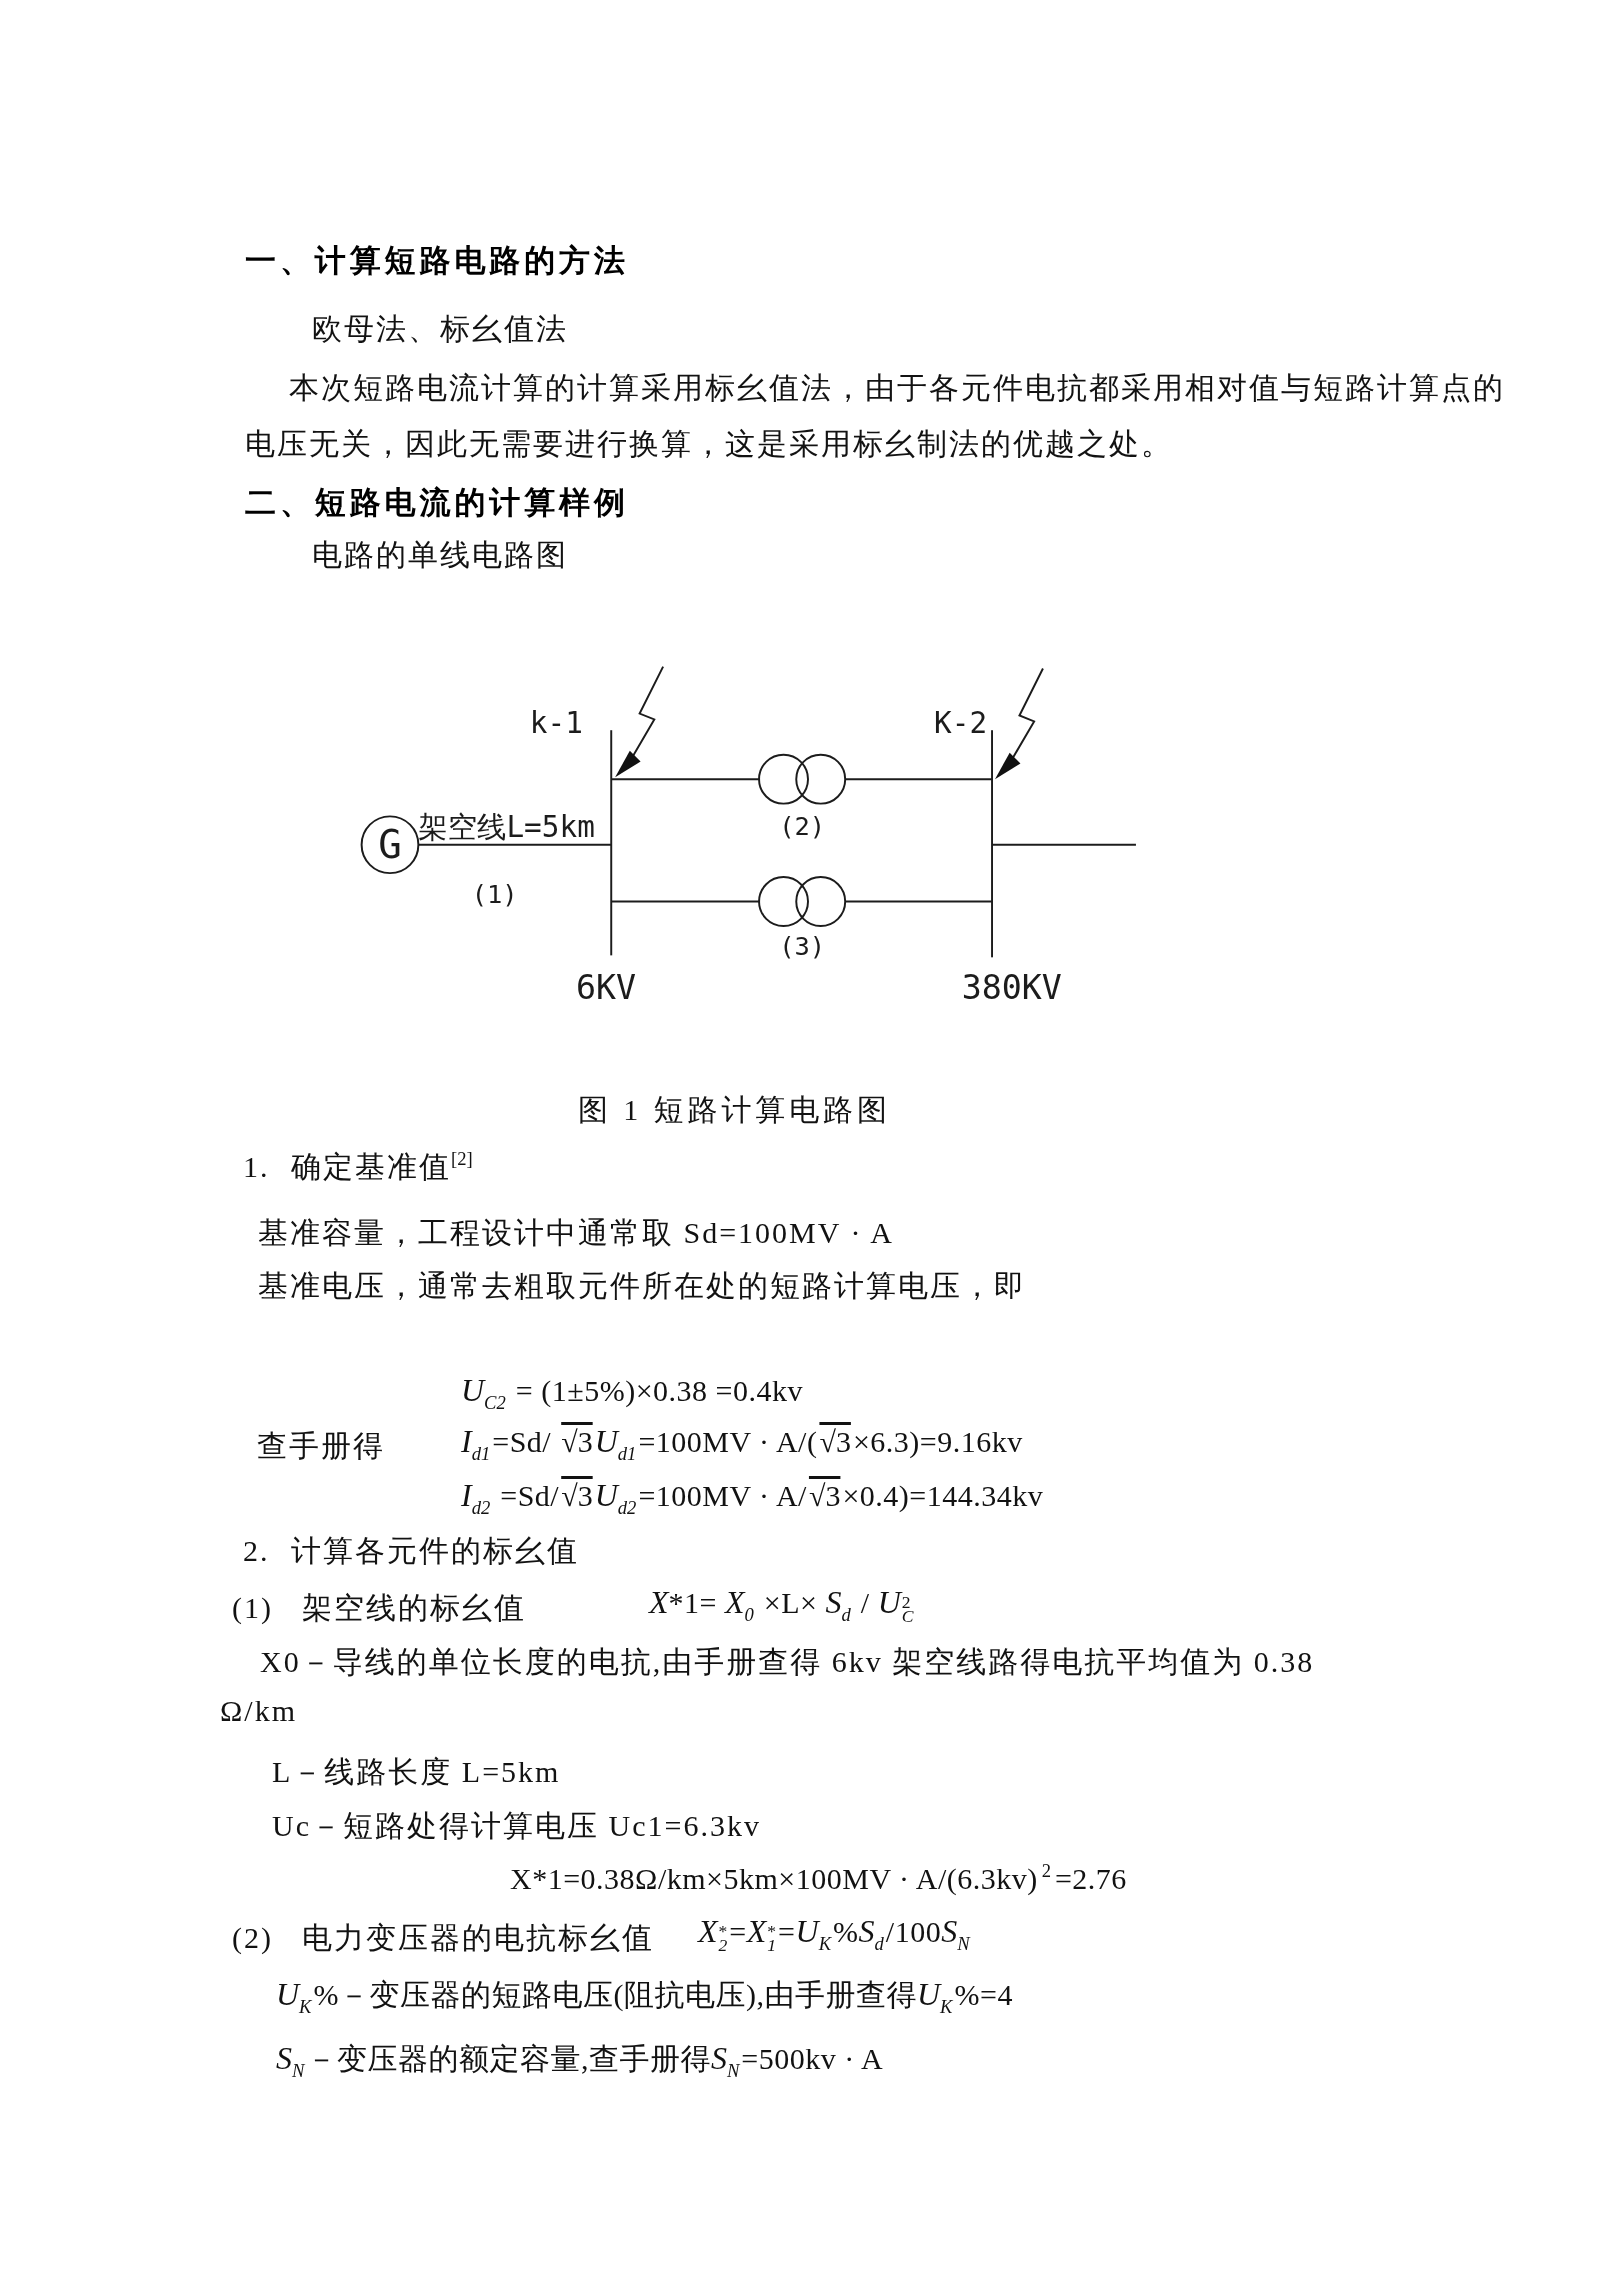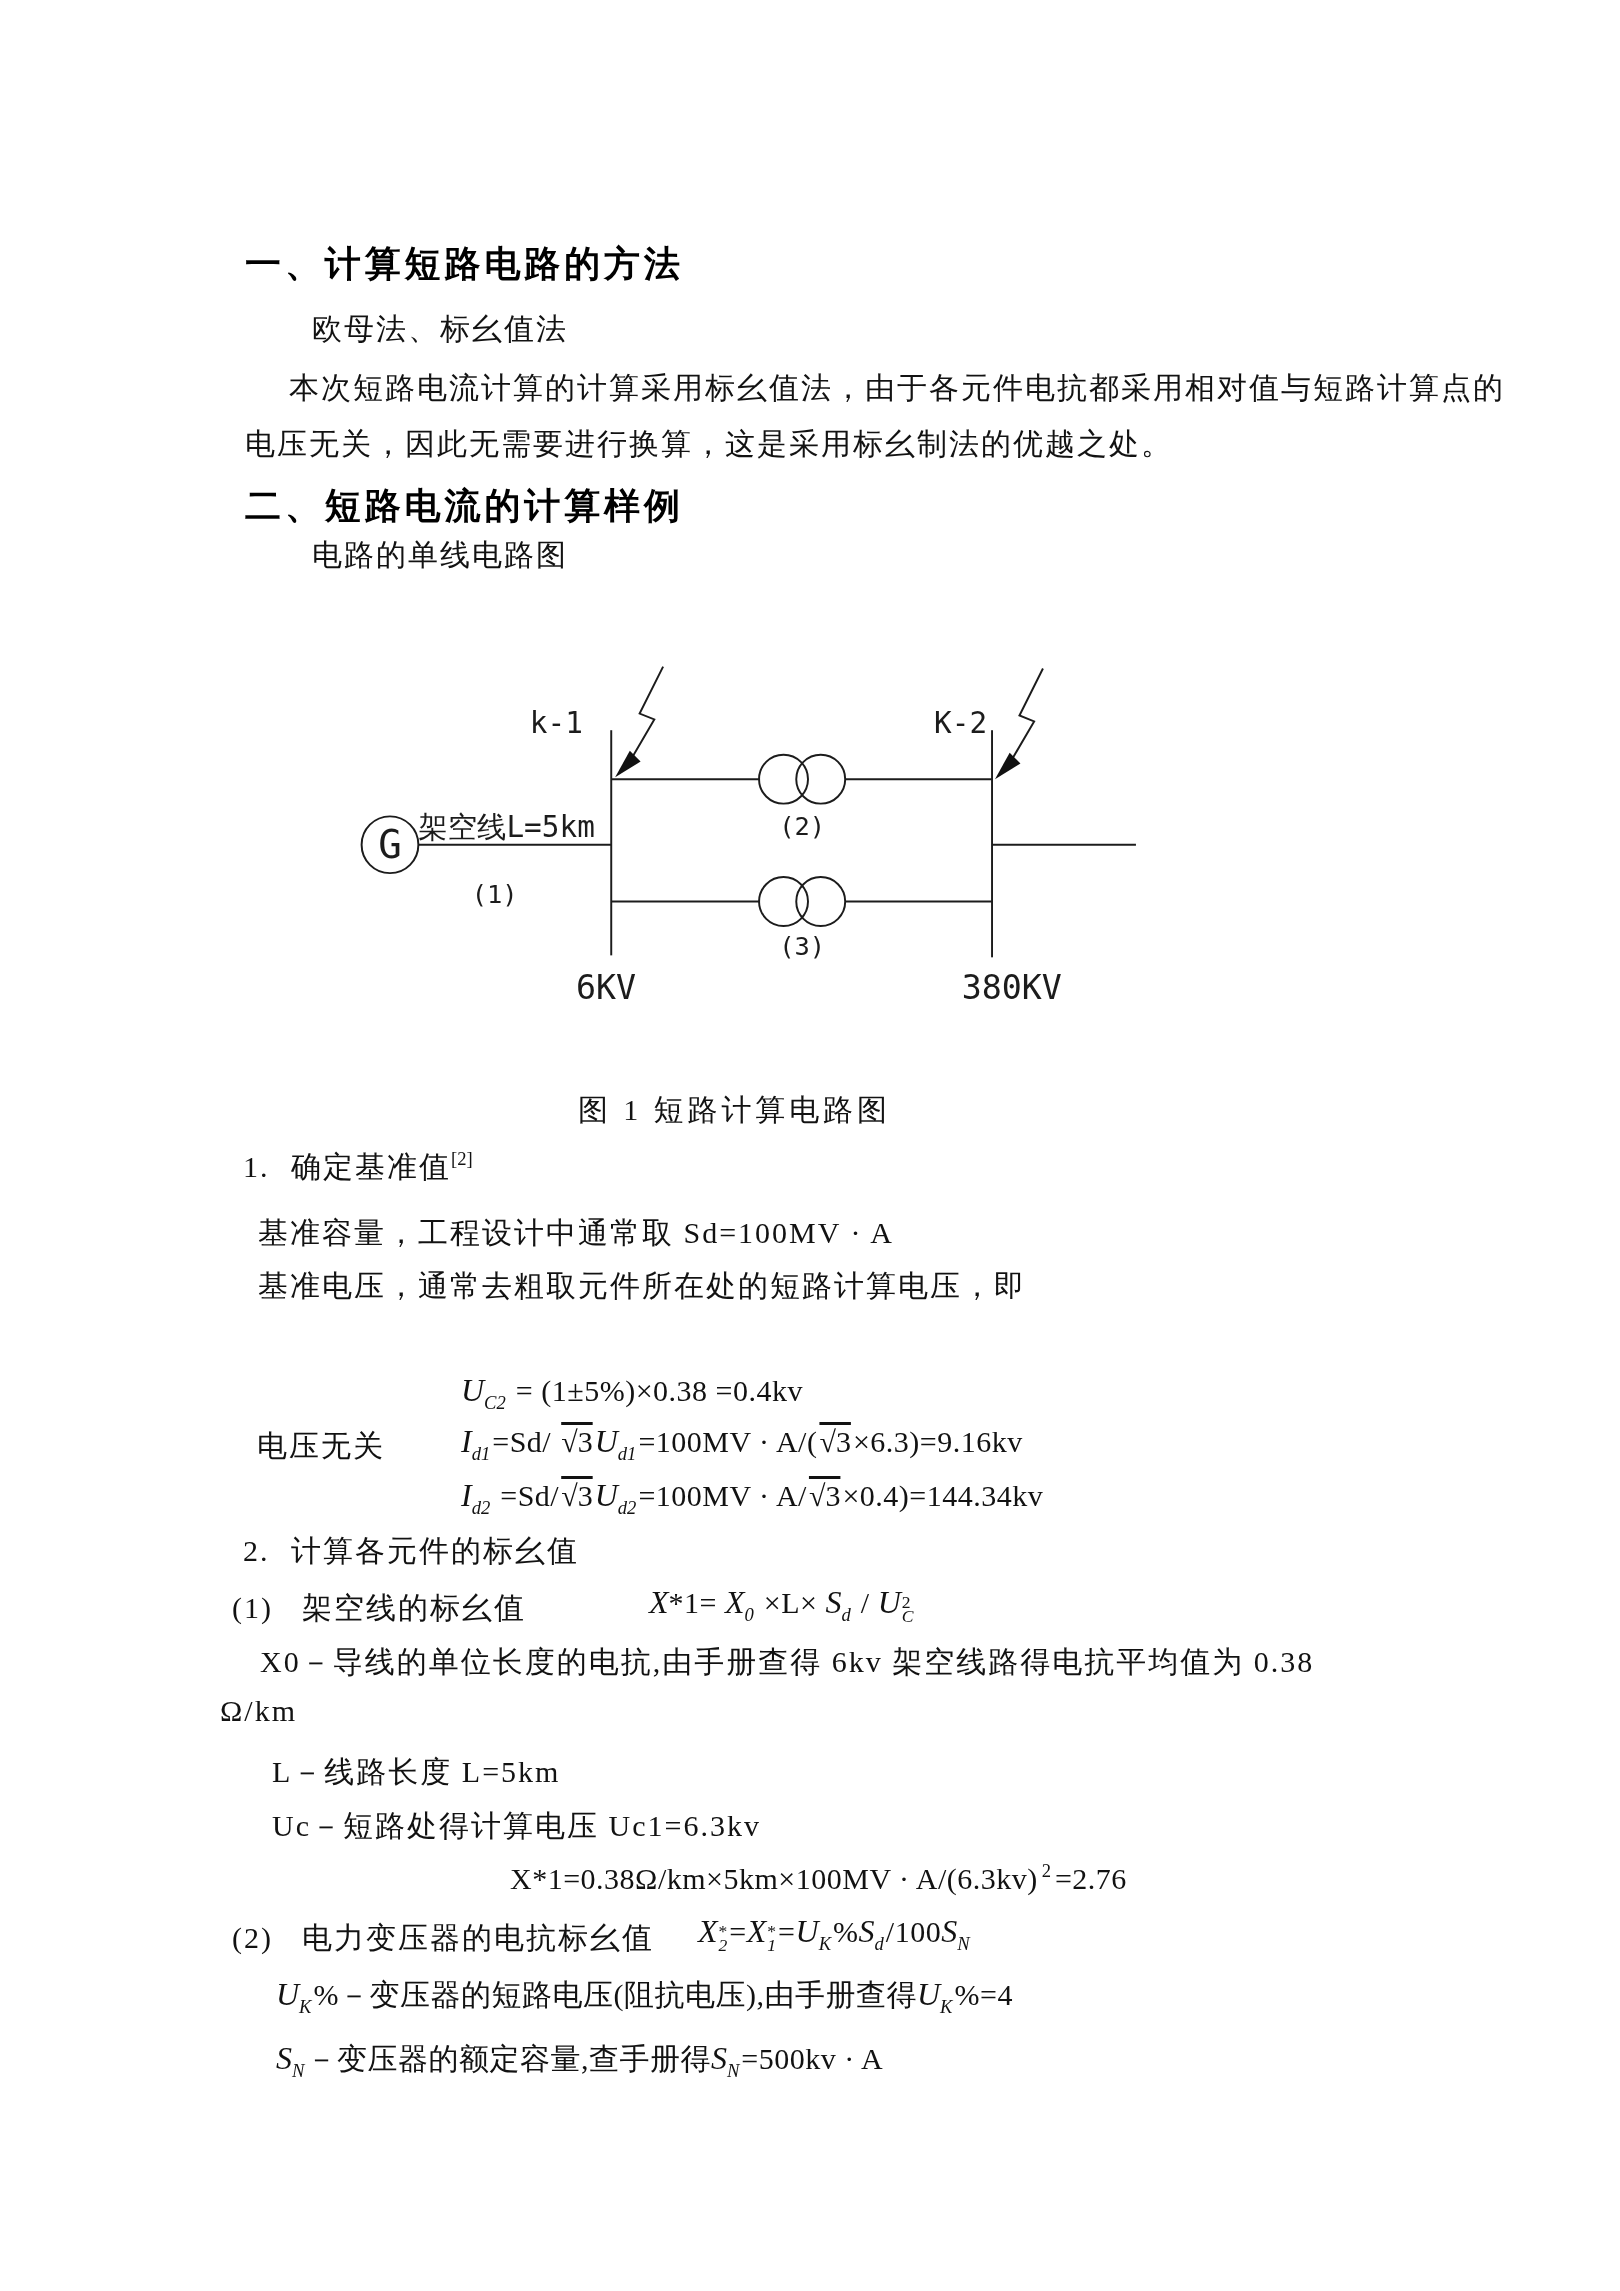--- a/index.html
+++ b/index.html
@@ -15,21 +15,21 @@
     position:absolute;
     white-space:nowrap;
     font-family:"Liberation Serif",serif;
     font-size:30px;
     letter-spacing:2px;
     color:#121212;
   }
   .h{
     font-family:"Liberation Sans",sans-serif;
     font-weight:bold;
-    font-size:36px;
+    font-size:31px;
     letter-spacing:3.9px;
     color:#000000;
   }
   .cap{letter-spacing:3.9px;}
   .f{letter-spacing:0.5px;}
   .f i, i.v{
     font-family:"Liberation Serif",serif;
     font-style:italic;
     font-size:32px;
     letter-spacing:0;
@@ -135,21 +135,21 @@
   </div>
 
   <div class="t" style="left:258px;top:1213px;">基准容量，工程设计中通常取 Sd=100MV · A</div>
   <div class="t" style="left:258px;top:1266px;">基准电压，通常去粗取元件所在处的短路计算电压，即</div>
 
 
   <div class="t f" style="left:461px;top:1372px;">
     <i class="v">U</i><sub>C2</sub><span> = (1±5%)×0.38 =0.4kv</span>
   </div>
 
-  <div class="t" style="left:257px;top:1426px;">电压无关</div>
+  <div class="t" style="left:257px;top:1426px;">查手册得</div>
   <div class="t f" style="left:461px;top:1423px;">
     <i class="v">I</i><sub>d1</sub><span>=Sd/ </span><span class="rad">√3</span><i class="v">U</i><sub>d1</sub><span>=100MV · A/(</span><span class="rad">√3</span><span>×6.3)=9.16kv</span>
   </div>
 
   <div class="t f" style="left:461px;top:1477px;">
     <i class="v">I</i><sub>d2</sub><span> =Sd/</span><span class="rad">√3</span><i class="v">U</i><sub>d2</sub><span>=100MV · A/</span><span class="rad">√3</span><span>×0.4)=144.34kv</span>
   </div>
 
   <div class="t" style="left:243px;top:1531px;">
     <span>2.</span><span class="gap"></span><span>计算各元件的标幺值</span>

